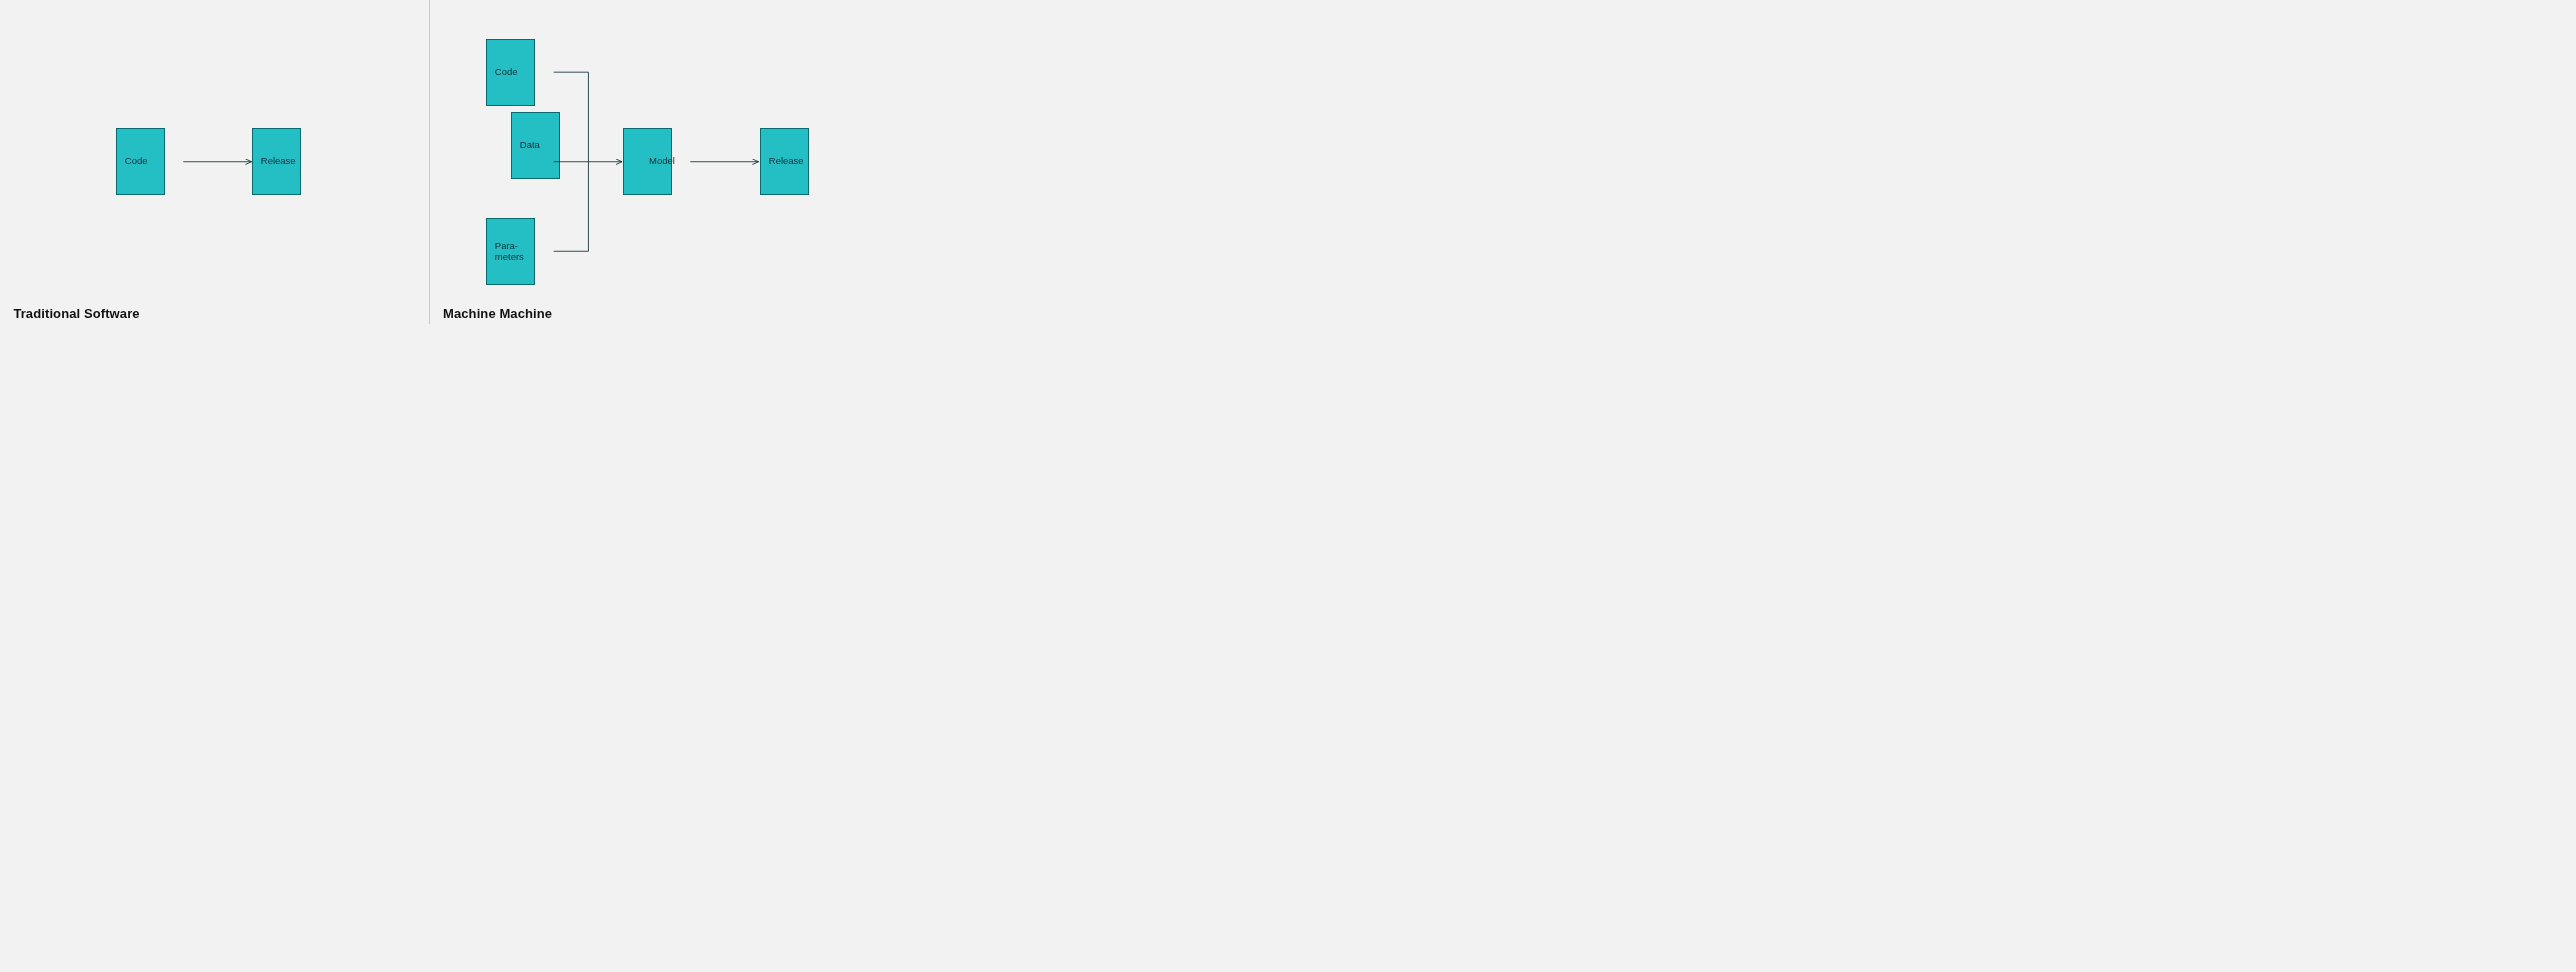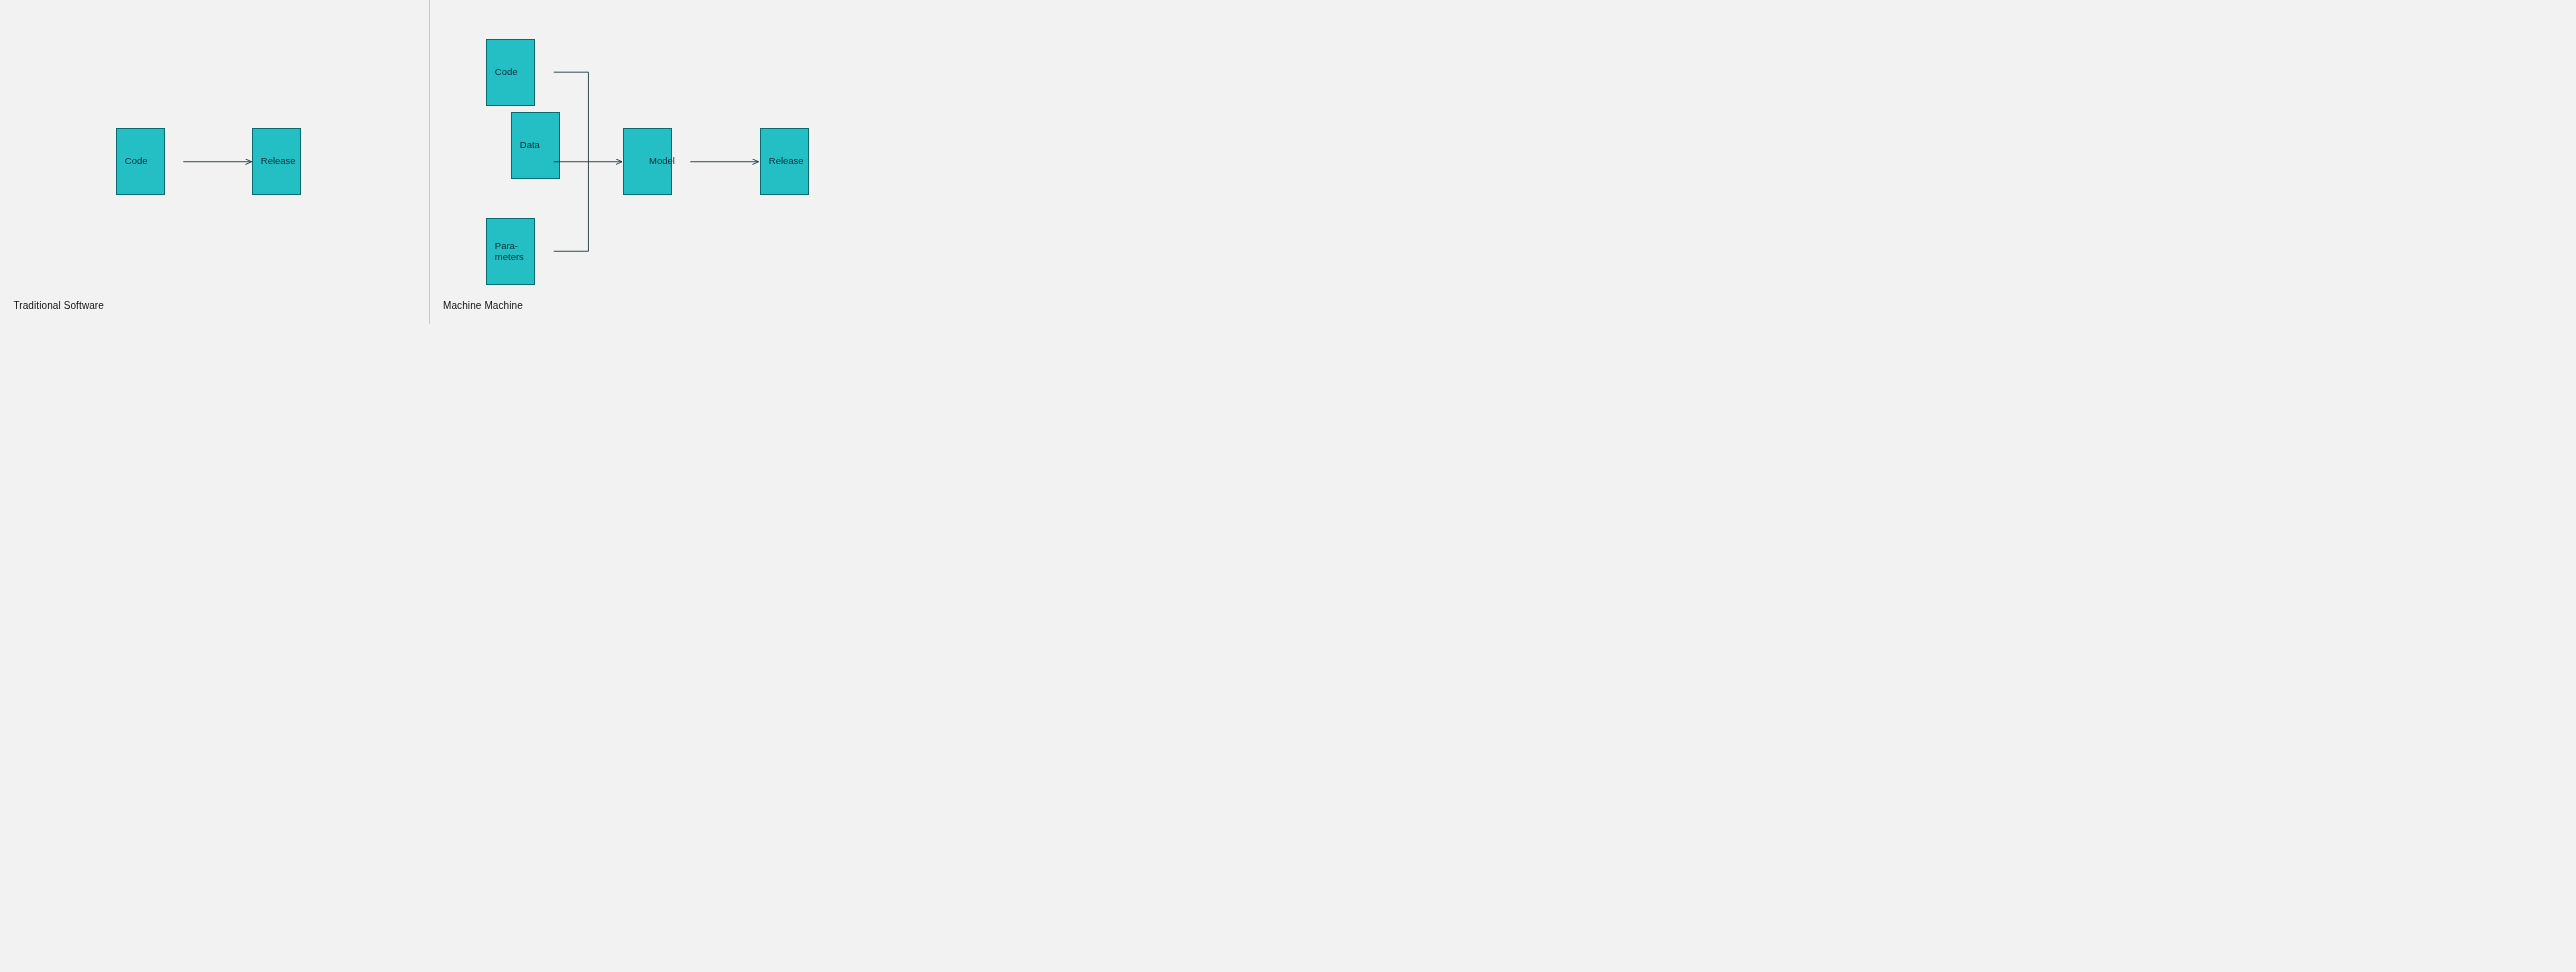--- a/index.html
+++ b/index.html
@@ -18,23 +18,23 @@
   .divider {
     position: absolute;
     top: 0;
     left: 429px;
     width: 0;
     height: 100%;
     border-left: 0.6px solid #c8c8c8;
   }
   .panel-label {
     position: absolute;
-    bottom: 13px;
-    font-size: 10px;
-    font-weight: 400;
+    bottom: 3px;
+    font-size: 13px;
+    font-weight: 700;
     color: #111;
     letter-spacing: 0.1px;
   }
   .panel-label.left { left: 13.4px; }
   .panel-label.right { left: 443px; }
   .box {
     position: absolute;
     width: 49px;
     height: 67px;
     background: #24bfc4;

